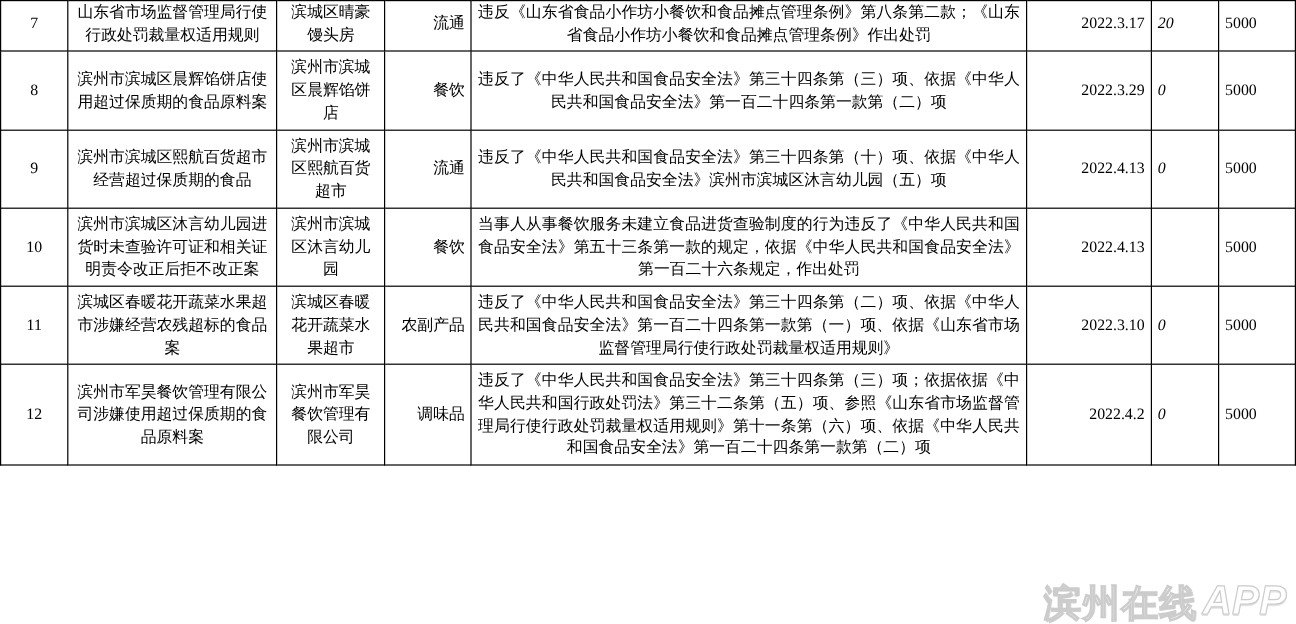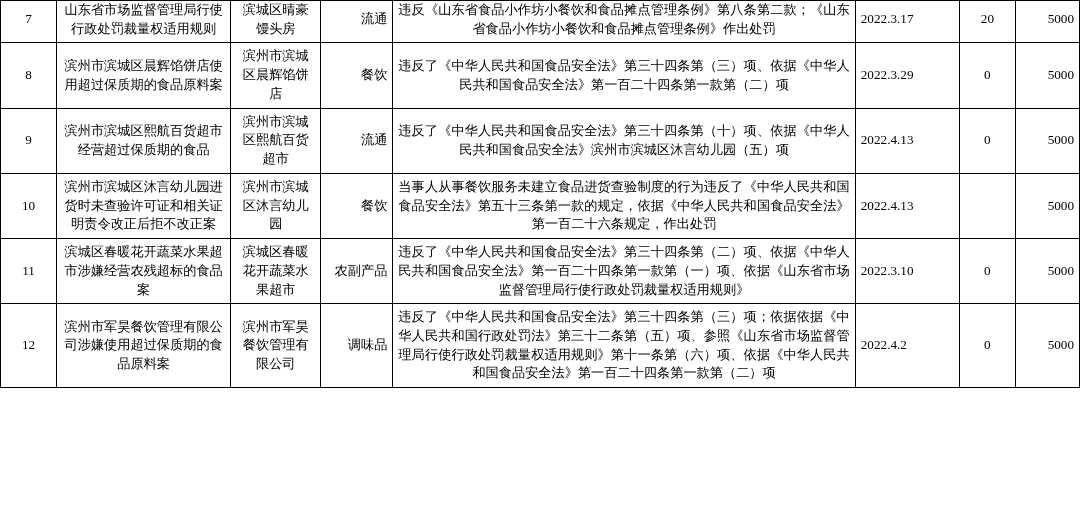--- a/index.html
+++ b/index.html
@@ -40,23 +40,23 @@
   col.c-basis { width: 462px; }
   col.c-date  { width: 104px; }
   col.c-conf  { width: 56px; }
   col.c-fine  { width: 64px; }
 
   td.idx   { text-align: center; }
   td.case  { text-align: center; }
   td.party { text-align: center; }
   td.type  { text-align: right; }
   td.basis { text-align: justify; text-align-last: center; }
-  td.date  { text-align: left; white-space: nowrap; }
-  td.conf  { text-align: center; }
-  td.fine  { text-align: right; }
+  td.date  { text-align: right; white-space: nowrap; }
+  td.conf  { text-align: left; font-style: italic; }
+  td.fine  { text-align: left; }
 
   
   tr.clipped td { padding-top: 0; }
 
   
   #watermark {
     position: absolute;
     right: 8px;
     bottom: 2px;
     display: flex;
@@ -159,14 +159,18 @@
         <td class="party">滨州市军昊餐饮管理有限公司</td>
         <td class="type">调味品</td>
         <td class="basis">违反了《中华人民共和国食品安全法》第三十四条第（三）项；依据依据《中华人民共和国行政处罚法》第三十二条第（五）项、参照《山东省市场监督管理局行使行政处罚裁量权适用规则》第十一条第（六）项、依据《中华人民共和国食品安全法》第一百二十四条第一款第（二）项</td>
         <td class="date">2022.4.2</td>
         <td class="conf">0</td>
         <td class="fine">5000</td>
       </tr>
     </tbody>
   </table>
 
+  <div id="watermark">
+    <span class="wm-cn">滨州在线</span>
+    <span class="wm-en">APP</span>
+  </div>
 
 </div>
 
 </body></html>

